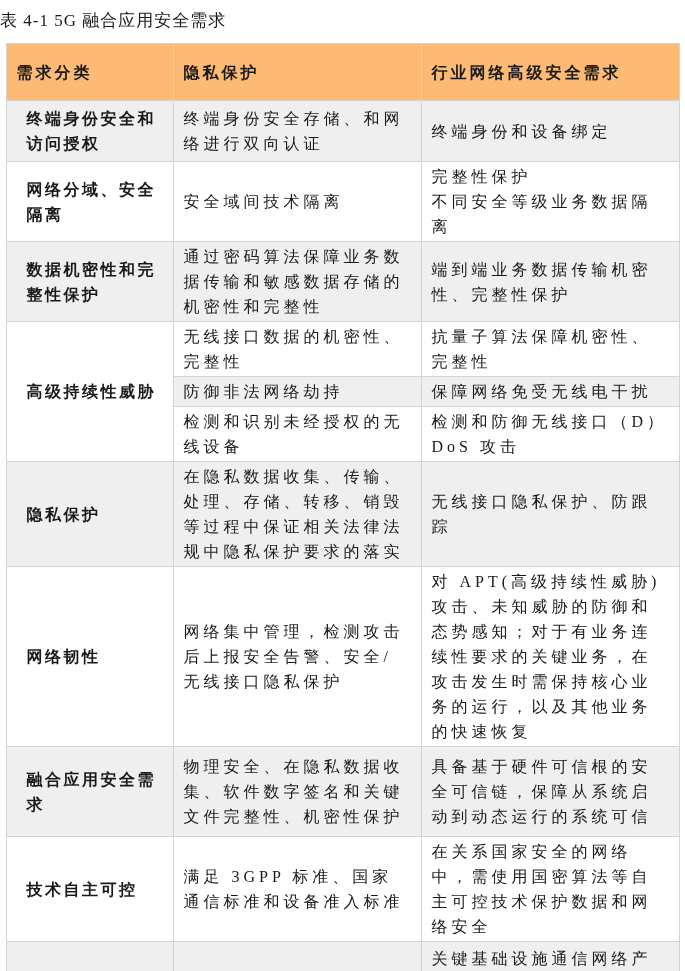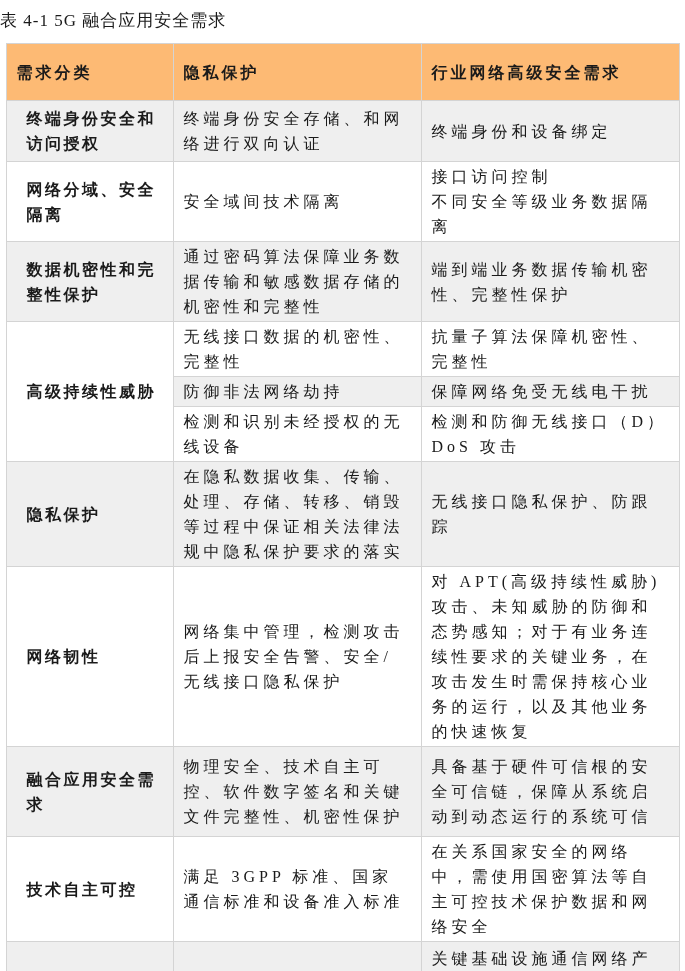--- a/index.html
+++ b/index.html
@@ -94,21 +94,21 @@
     </thead>
     <tbody>
       <tr>
         <td class="cat">终端身份安全和访问授权</td>
         <td>终端身份安全存储、和网络进行双向认证</td>
         <td>终端身份和设备绑定</td>
       </tr>
       <tr>
         <td class="cat">网络分域、安全隔离</td>
         <td>安全域间技术隔离</td>
-        <td class="multiline">接口访问控制
+        <td class="multiline">完整性保护
 不同安全等级业务数据隔离</td>
       </tr>
       <tr>
         <td class="cat">数据机密性和完整性保护</td>
         <td>通过密码算法保障业务数据传输和敏感数据存储的机密性和完整性</td>
         <td>端到端业务数据传输机密性、完整性保护</td>
       </tr>
       <tr>
         <td class="cat" rowspan="3">高级持续性威胁</td>
         <td>无线接口数据的机密性、完整性</td>
@@ -127,21 +127,21 @@
         <td>在隐私数据收集、传输、处理、存储、转移、销毁等过程中保证相关法律法规中隐私保护要求的落实</td>
         <td>无线接口隐私保护、防跟踪</td>
       </tr>
       <tr>
         <td class="cat">网络韧性</td>
         <td>网络集中管理，检测攻击后上报安全告警、安全/无线接口隐私保护</td>
         <td>对 APT(高级持续性威胁)攻击、未知威胁的防御和态势感知；对于有业务连续性要求的关键业务，在攻击发生时需保持核心业务的运行，以及其他业务的快速恢复</td>
       </tr>
       <tr>
         <td class="cat">融合应用安全需求</td>
-        <td>物理安全、技术自主可控、软件数字签名和关键文件完整性、机密性保护</td>
+        <td>物理安全、在隐私数据收集、软件数字签名和关键文件完整性、机密性保护</td>
         <td>具备基于硬件可信根的安全可信链，保障从系统启动到动态运行的系统可信</td>
       </tr>
       <tr>
         <td class="cat">技术自主可控</td>
         <td>满足 3GPP 标准、国家通信标准和设备准入标准</td>
         <td>在关系国家安全的网络中，需使用国密算法等自主可控技术保护数据和网络安全</td>
       </tr>
       <tr>
         <td class="cat">产品生命周期安全</td>
         <td>满足 3GPP 标准、国家通信标准和设备准入标准</td>

